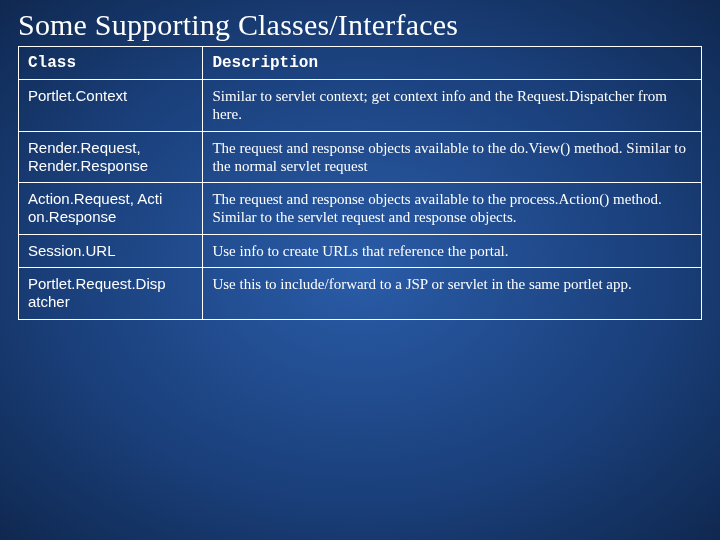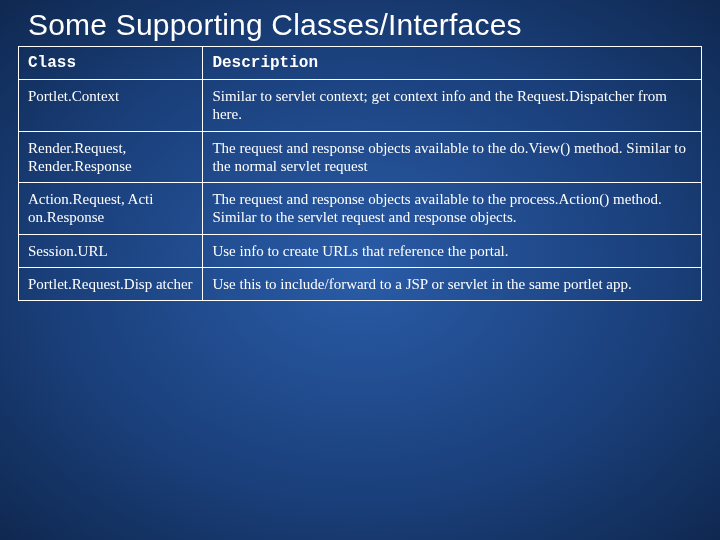--- a/index.html
+++ b/index.html
@@ -14,22 +14,22 @@
   .slide {
     width: 720px;
     height: 540px;
     box-sizing: border-box;
     padding: 6px 18px 14px 18px;
   }
   .title {
     color: #ffffff;
     font-size: 30px;
     font-weight: 400;
-    font-family: Liberation Sans, sans-serif;
-    margin: 2px 0 4px 10px;
+    font-family: Liberation Serif, serif;
+    margin: 2px 0 4px 0;
     letter-spacing: 0.2px;
   }
   table.data {
     width: 100%;
     border-collapse: collapse;
     table-layout: fixed;
   }
   table.data col.c1 { width: 27%; }
   table.data col.c2 { width: 73%; }
   table.data th, table.data td {
@@ -44,21 +44,21 @@
     font-size: 16px;
     font-family: Liberation Mono, monospace;
   }
   table.data td {
     color: #ffffff;
     font-size: 15px;
     line-height: 1.22;
     font-family: Liberation Serif, serif;
   }
   table.data td.cls {
-    font-family: Liberation Serif, serif;
+    font-family: Liberation Sans, sans-serif;
     word-break: break-word;
   }
 </style>
 </head>
 <body>
 
 <div class="slide">
   <div class="title">Some Supporting Classes/Interfaces</div>
 
   <table class="data">

